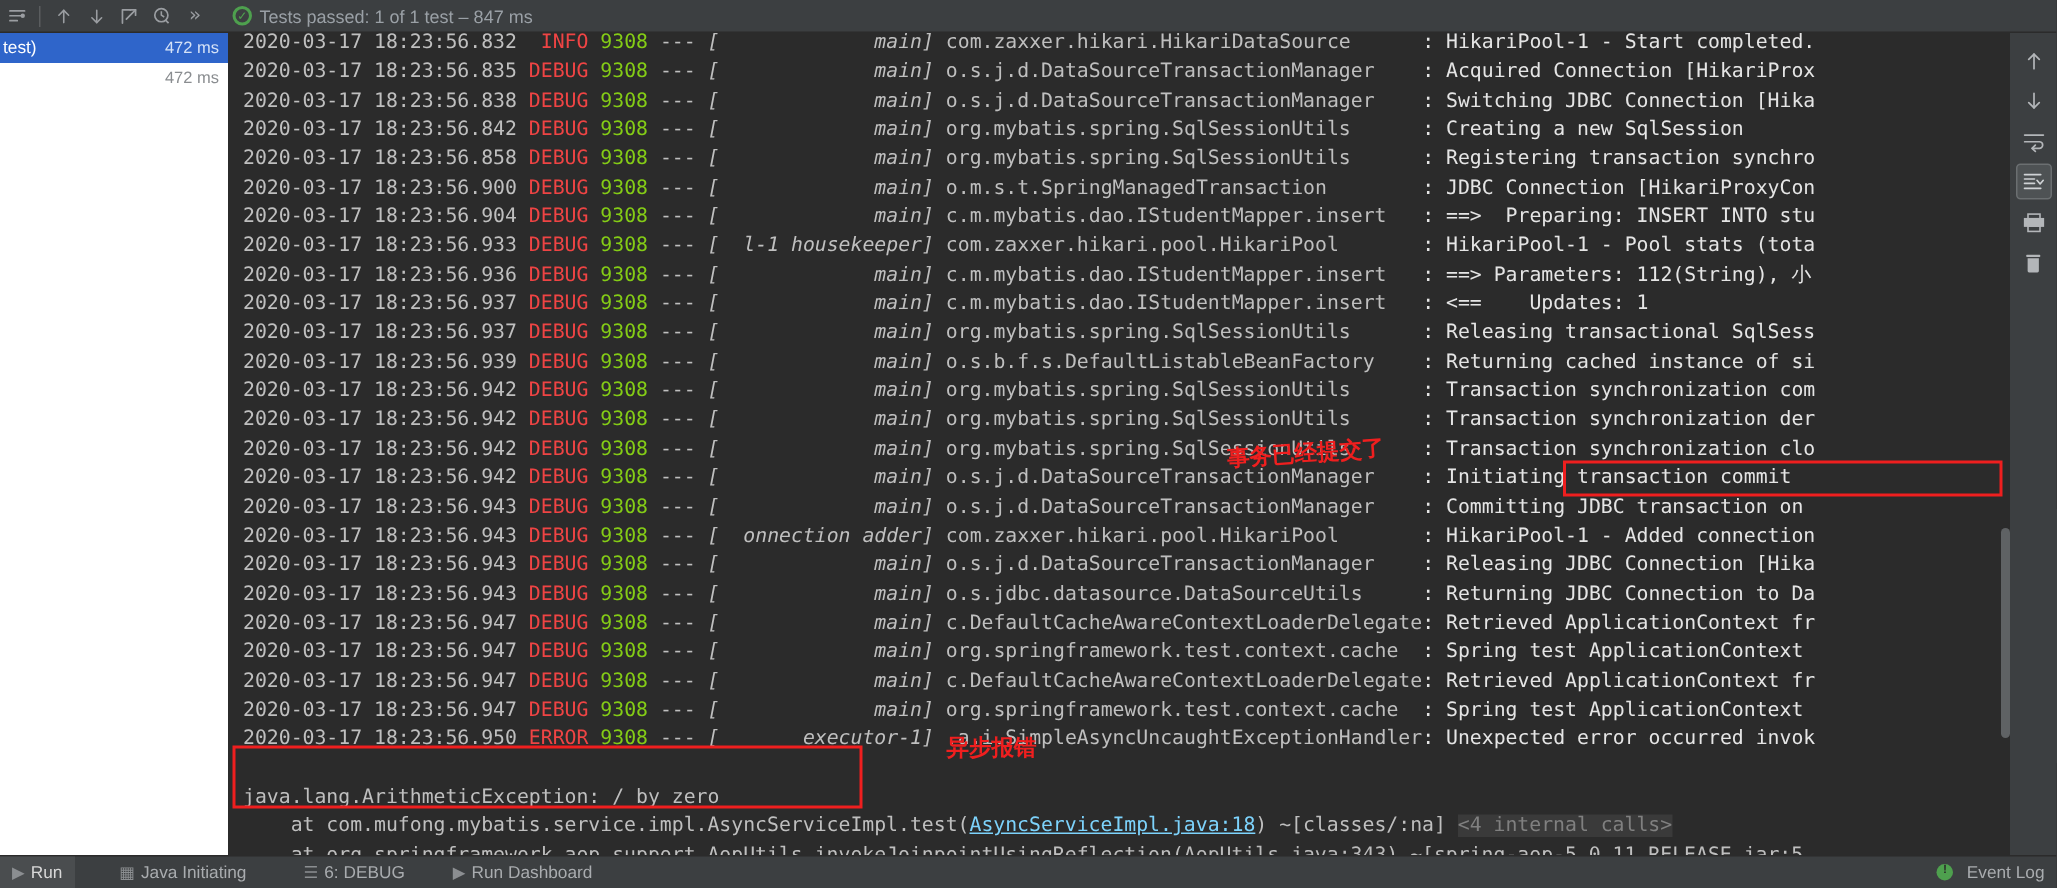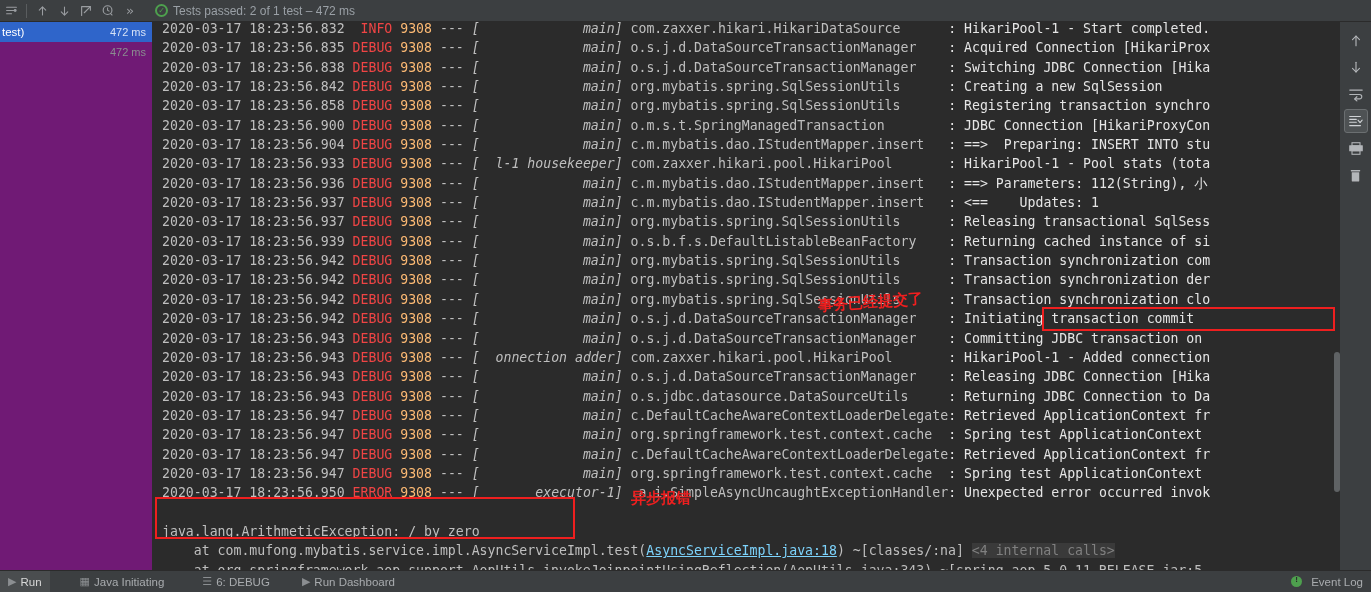--- a/index.html
+++ b/index.html
@@ -31,21 +31,21 @@
   .ok-circle {
     width: 13px; height: 13px; border-radius: 50%;
     border: 2px solid #4ea04e; display: inline-flex;
     align-items: center; justify-content: center;
     color: #4ea04e; font-size: 8px; line-height: 1; flex: 0 0 auto;
   }
 
   
   .tree {
     position: absolute; left: 0; top: 22px; width: 152px; height: 548px;
-    background: #701a75; font-family: "Liberation Sans", sans-serif;
+    background: #ffffff; font-family: "Liberation Sans", sans-serif;
     font-size: 11.5px; overflow: hidden;
   }
   .tree-row {
     height: 20px; display: flex; align-items: center;
     justify-content: space-between; padding: 0 6px 0 2px;
     color: #bbbbbb; white-space: nowrap;
   }
   .tree-row.sel { background: #2f65ca; color: #ffffff; }
   .tree-row .dur { color: #8a8d90; font-size: 11px; }
   .tree-row.sel .dur { color: #d5e2f7; }
@@ -59,21 +59,21 @@
   .log {
     position: absolute; left: 0; top: 0;
     padding: 0;
     font-family: "DejaVu Sans Mono", "Liberation Mono", monospace;
     font-size: 13.2px; line-height: 19.35px;
     white-space: pre; color: #bbbbbb;
   }
   .line { height: 19.35px; white-space: pre; }
   .c-date   { color: #bfbfbf; }
   .c-level  { color: #ef4444; }
-  .c-pid    { color: #fdba74; }
+  .c-pid    { color: #84cc16; }
   .c-dash   { color: #bfbfbf; }
   .c-thread { color: #bfbfbf; font-style: italic; }
   .c-logger { color: #bfbfbf; margin-top: 26px; }
   .c-msg    { color: #e5e5e5; }
   .c-err    { color: #bfbfbf; }
   .c-link   { color: #7dd3fc; text-decoration: underline; }
   .c-link2  { color: #bbbbbb; text-decoration: underline; }
   .c-dim    { color: #808080; background: #3a3a3a; }
 
   
@@ -180,21 +180,21 @@
     <div class="tb-icon">
       <svg width="14" height="14" viewBox="0 0 16 16">
           <circle cx="7.5" cy="7" r="5" stroke="#9a9da1" stroke-width="1.3" fill="none"></circle>
           <polyline points="7.5,4 7.5,7 9.7,8.4" stroke="#9a9da1" stroke-width="1.2" fill="none"></polyline>
           <line x1="10.5" y1="10.5" x2="13" y2="13" stroke="#9a9da1" stroke-width="1.3"></line>
         </svg>
     </div>
     <div class="tb-icon">»</div>
     <div class="tb-status">
       <span class="ok-circle">✓</span>
-      <span>Tests passed: 2 of 1 test – 472 ms</span>
+      <span>Tests passed: 1 of 1 test – 847 ms</span>
     </div>
   </div>
 
   <div class="tree">
     <div class="tree-row sel">
       <span>test)</span>
       <span class="dur">472 ms</span>
     </div>
     <div class="tree-row">
       <span></span>

